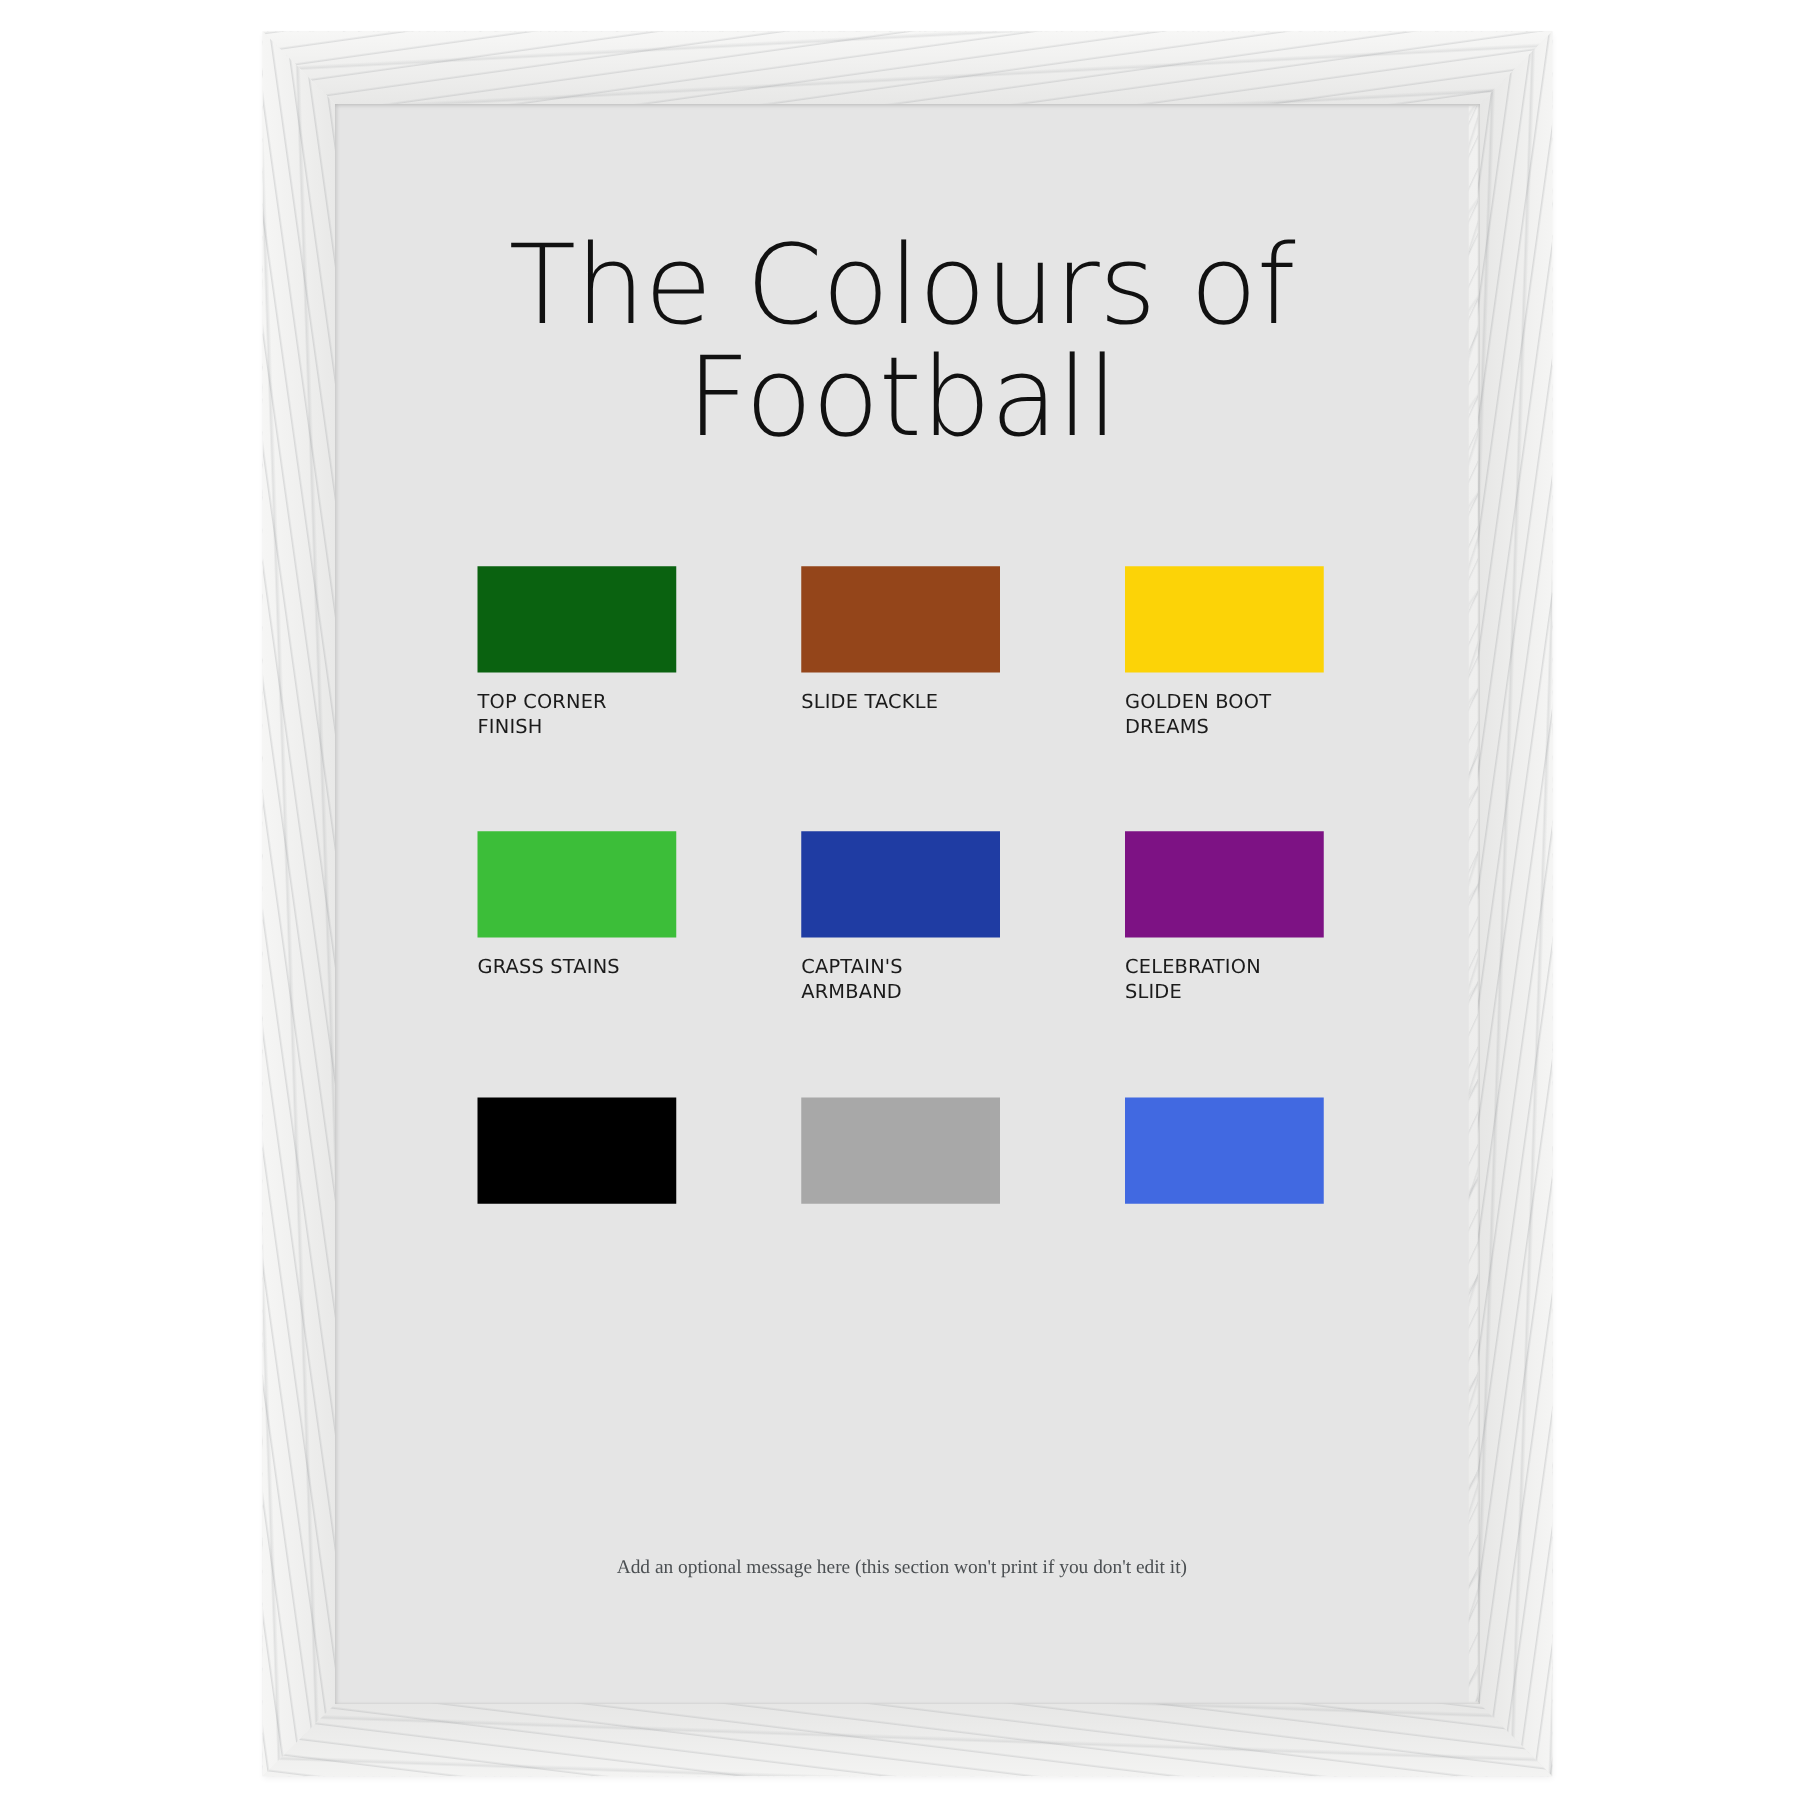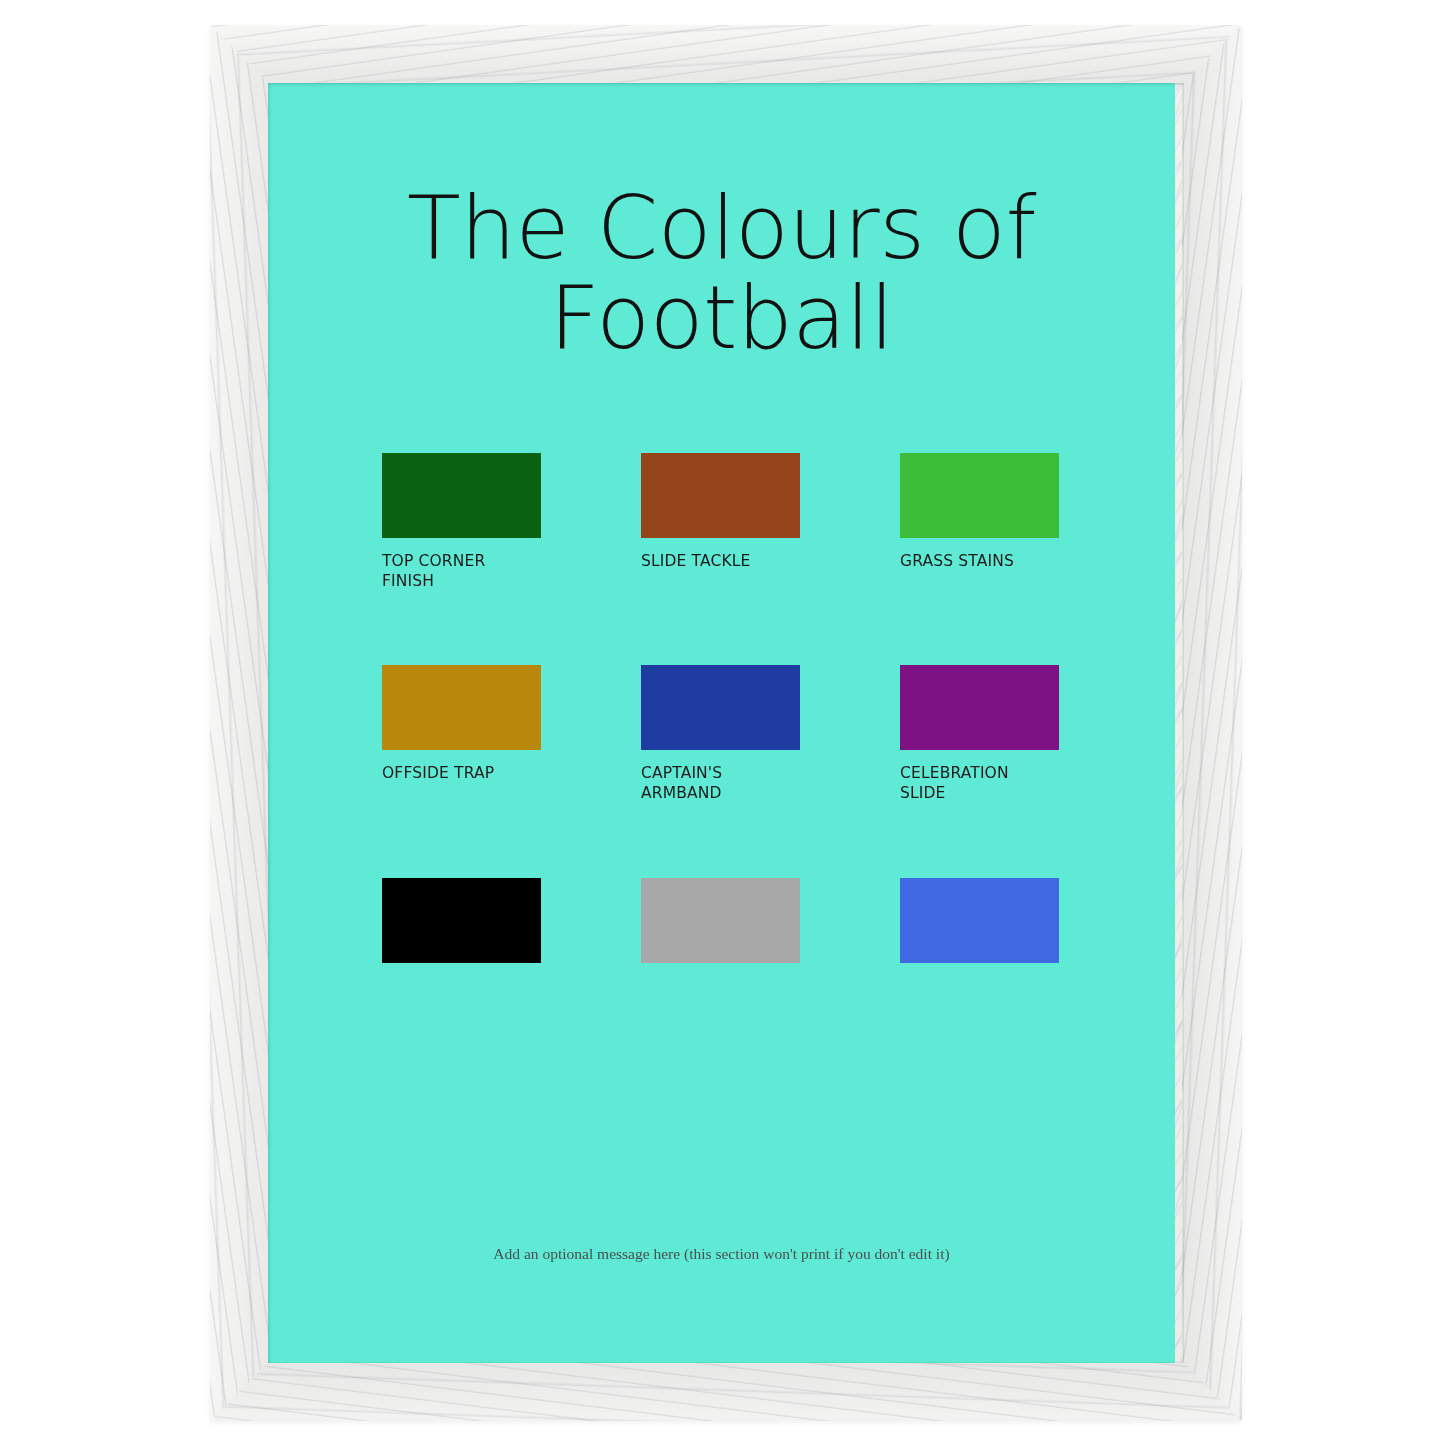--- a/index.html
+++ b/index.html
@@ -140,21 +140,21 @@
     z-index: 3;
   }
 
   
   #poster {
     position: absolute;
     left: 268px;
     top: 83px;
     width: 907px;
     height: 1280px;
-    background: #5eead4;
+    background: #e5e5e5;
     z-index: 2;
     overflow: hidden;
   }
 
   
   #poster-title {
     position: absolute;
     left: 0; top: 100px;
     width: 907px;
     text-align: center;
@@ -229,28 +229,29 @@
     <div id="swatch-grid">
         <div class="swatch-cell">
           <div class="swatch-chip" style="background: rgb(10, 98, 16);"></div>
           <div class="swatch-label">TOP CORNER FINISH</div>
         </div>
         <div class="swatch-cell">
           <div class="swatch-chip" style="background: rgb(148, 69, 26);"></div>
           <div class="swatch-label">SLIDE TACKLE</div>
         </div>
         <div class="swatch-cell">
+          <div class="swatch-chip" style="background: rgb(252, 211, 7);"></div>
+          <div class="swatch-label">GOLDEN BOOT
+DREAMS</div>
+        </div>
+        <div class="swatch-cell">
           <div class="swatch-chip" style="background: rgb(60, 190, 57);"></div>
           <div class="swatch-label">GRASS STAINS</div>
         </div>
         <div class="swatch-cell">
-          <div class="swatch-chip" style="background: rgb(184, 135, 11);"></div>
-          <div class="swatch-label">OFFSIDE TRAP</div>
-        </div>
-        <div class="swatch-cell">
           <div class="swatch-chip" style="background: rgb(31, 60, 163);"></div>
           <div class="swatch-label">CAPTAIN'S ARMBAND</div>
         </div>
         <div class="swatch-cell">
           <div class="swatch-chip" style="background: rgb(125, 18, 132);"></div>
           <div class="swatch-label">CELEBRATION SLIDE</div>
         </div>
         <div class="swatch-cell">
           <div class="swatch-chip" style="background: rgb(0, 0, 0);"></div>
         </div>

